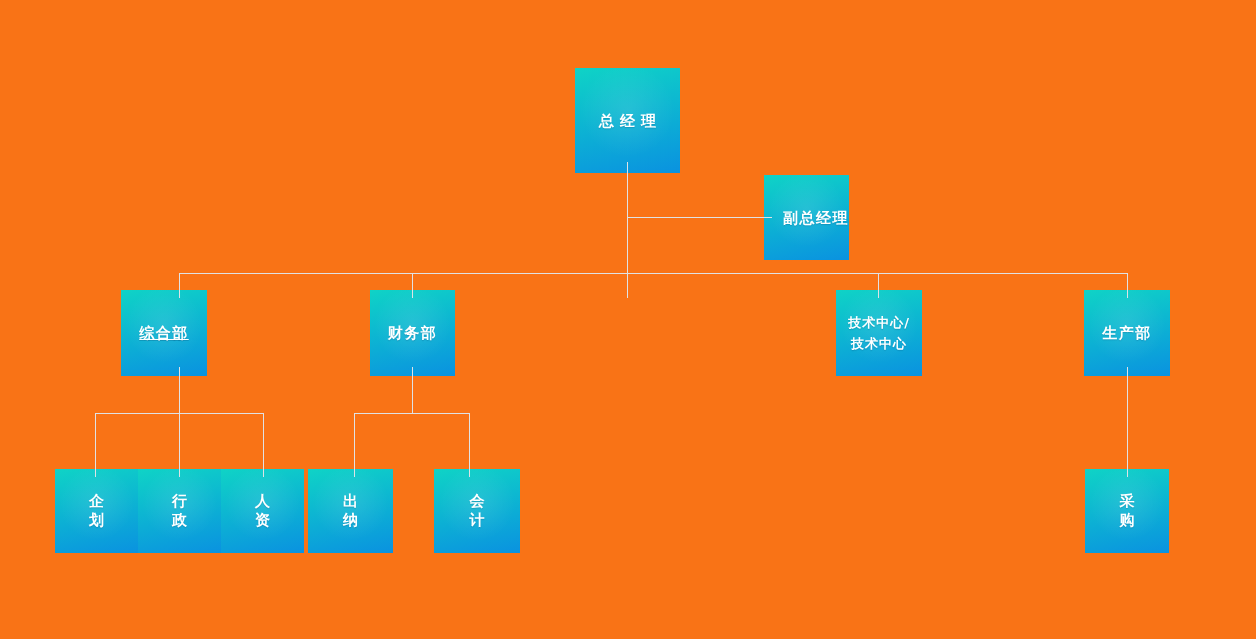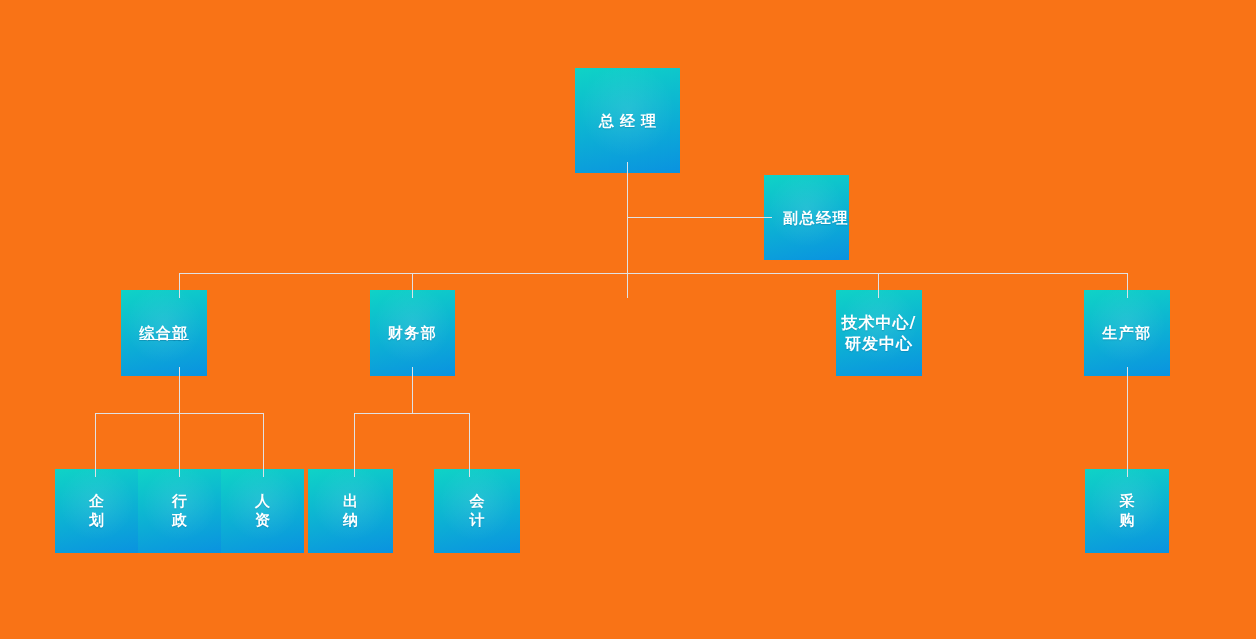--- a/index.html
+++ b/index.html
@@ -28,21 +28,21 @@
   }
   .node::before {
     content: "";
     position: absolute;
     left: 0; top: 0; right: 0; bottom: 0;
     background: radial-gradient(circle at 50% 40%, rgba(255,255,255,0.10) 0%, rgba(255,255,255,0.0) 58%);
     pointer-events: none;
   }
   .node .lbl { position: relative; display: block; line-height: 20px; }
   .node.ls-wide .lbl { letter-spacing: 6px; padding-left: 6px; }
-  .node.two-line { font-size: 16px; letter-spacing: 1px; }
+  .node.two-line { font-size: 13px; letter-spacing: 1px; }
   .node.two-line .lbl { line-height: 21px; }
   .node.vert .lbl { line-height: 19px; letter-spacing: 0; }
   .vline {
     position: absolute;
     z-index: 3;
     width: 1px;
     background: var(--line-color, #e0e2e4);
   }
   .hline {
     position: absolute;
@@ -90,21 +90,21 @@
     <span class="lbl">综合部</span>
   </div>
 
   <div class="node" style="left:370px; top:290px; width:85px; height:86px;">
     <span class="lbl">财务部</span>
   </div>
 
 
   <div class="node two-line" style="left:836px; top:290px; width:86px; height:86px;">
     <span class="lbl">技术中心/</span>
-    <span class="lbl">研发中心</span>
+    <span class="lbl">技术中心</span>
   </div>
 
   <div class="node" style="left:1084px; top:290px; width:86px; height:86px;">
     <span class="lbl">生产部</span>
   </div>
 
   <div class="node vert" style="left:55px; top:469px; width:83px; height:84px;">
     <span class="lbl">企</span>
     <span class="lbl">划</span>
   </div>

